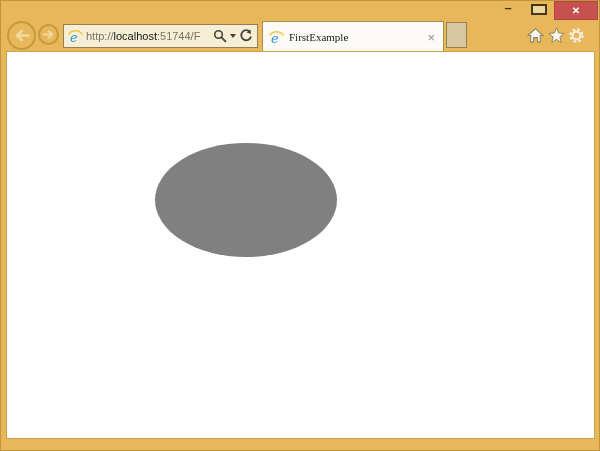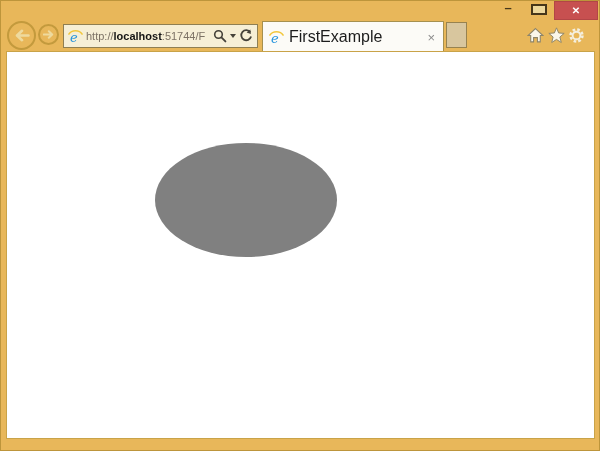--- a/index.html
+++ b/index.html
@@ -43,33 +43,33 @@
   }
 
   .addressbar {
     position:absolute; left:63px; top:24px; width:195px; height:24px;
     background:#f6efd6; border:1px solid #8f7f52; box-sizing:border-box;
     display:flex; align-items:center; padding:0 4px; gap:3px;
   }
   .addressbar .url {
     flex:1; font-size:11px; color:#7c7265; white-space:nowrap; overflow:hidden;
   }
-  .addressbar .url b { color:#141414; font-weight:bold; }
+  .addressbar .url b { color:#141414; font-weight:normal; }
   .caret-down {
     width:0; height:0; flex:none;
     border-left:3.5px solid transparent; border-right:3.5px solid transparent;
     border-top:4.5px solid #45423a;
   }
 
   .tab {
     position:absolute; left:262px; top:21px; width:182px; height:31px;
     background:#fcfbf7; border:1px solid #a6904f; border-bottom:none; box-sizing:border-box;
     display:flex; align-items:center; padding:0 6px; gap:5px;
   }
-  .tab .tab-title { flex:1; font-size:16px; color:#1c1c1c; white-space:nowrap; overflow:hidden; }
+  .tab .tab-title { flex:1; font-size:11px; color:#1c1c1c; white-space:nowrap; overflow:hidden;font-family:Liberation Serif, serif; }
   .tab .tab-close { color:#8b8b8b; font-size:13px; line-height:13px; padding:0 2px; }
 
   .newtab {
     position:absolute; left:446px; top:22px; width:21px; height:26px;
     background:#d8c69e; border:1px solid #97824f; box-sizing:border-box;
   }
 
   .tool-icon { position:absolute; top:27px; width:17px; height:17px; }
   .tool-home { left:527px; }
   .tool-star { left:548px; }

